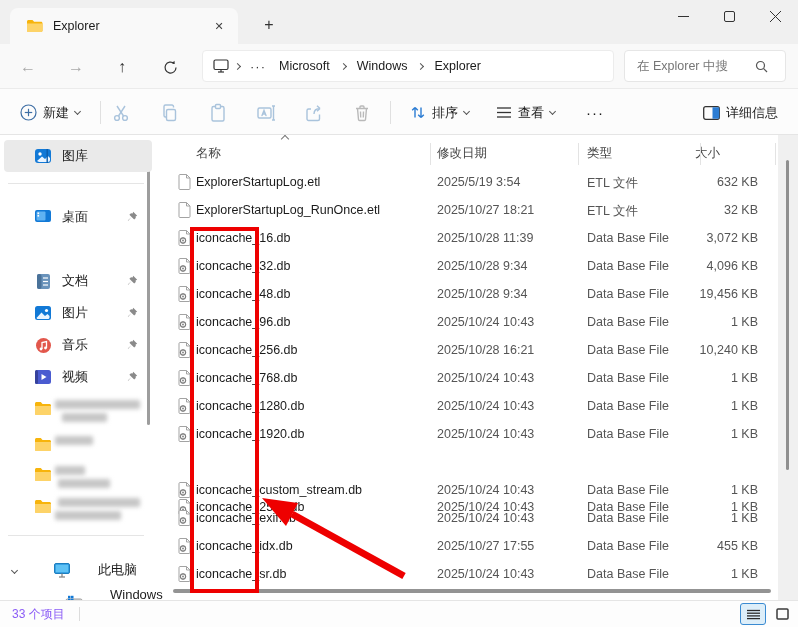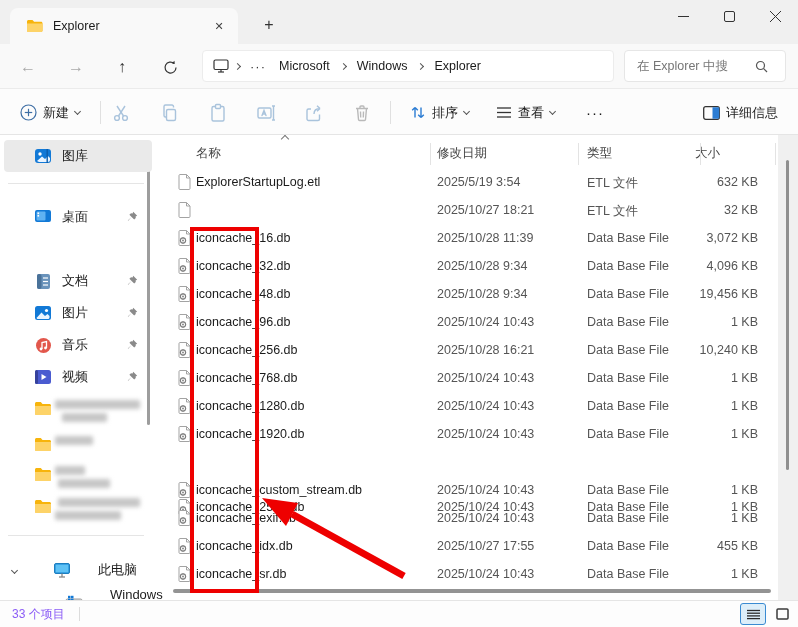--- a/index.html
+++ b/index.html
@@ -432,20 +432,21 @@
             <span class="f-name">ExplorerStartupLog.etl</span>
             <span class="f-date">2025/5/19 3:54</span>
             <span class="f-type">ETL 文件</span>
             <span class="f-size">632 KB</span>
           </div>
           <div class="frow" style="top: 28px;">
             <span class="f-icon"><svg width="13" height="16" viewBox="0 0 13 16">
                 <path d="M1 1.5 C1 1 1.4 .5 2 .5 h6.5 L12 4 v10.5 c0 .6-.4 1-1 1 H2 c-.6 0-1-.4-1-1 Z" fill="#fff" stroke="#a3a3a3" stroke-width="1"></path>
                 <path d="M8.5 .5 L8.5 4 L12 4" fill="none" stroke="#a3a3a3" stroke-width="1"></path>
               </svg></span>
+            <span class="f-name">ExplorerStartupLog_RunOnce.etl</span>
             <span class="f-date">2025/10/27 18:21</span>
             <span class="f-type">ETL 文件</span>
             <span class="f-size">32 KB</span>
           </div>
           <div class="frow" style="top: 56px;">
             <span class="f-icon"><svg width="13" height="16" viewBox="0 0 13 16">
                 <path d="M1 1.5 C1 1 1.4 .5 2 .5 h6.5 L12 4 v10.5 c0 .6-.4 1-1 1 H2 c-.6 0-1-.4-1-1 Z" fill="#fff" stroke="#a3a3a3" stroke-width="1"></path>
                 <path d="M8.5 .5 L8.5 4 L12 4" fill="none" stroke="#a3a3a3" stroke-width="1"></path>
                 <circle cx="5" cy="10.5" r="2.6" fill="none" stroke="#7d7d7d" stroke-width="1.1"></circle>
                 <circle cx="5" cy="10.5" r="0.9" fill="#7d7d7d"></circle>

